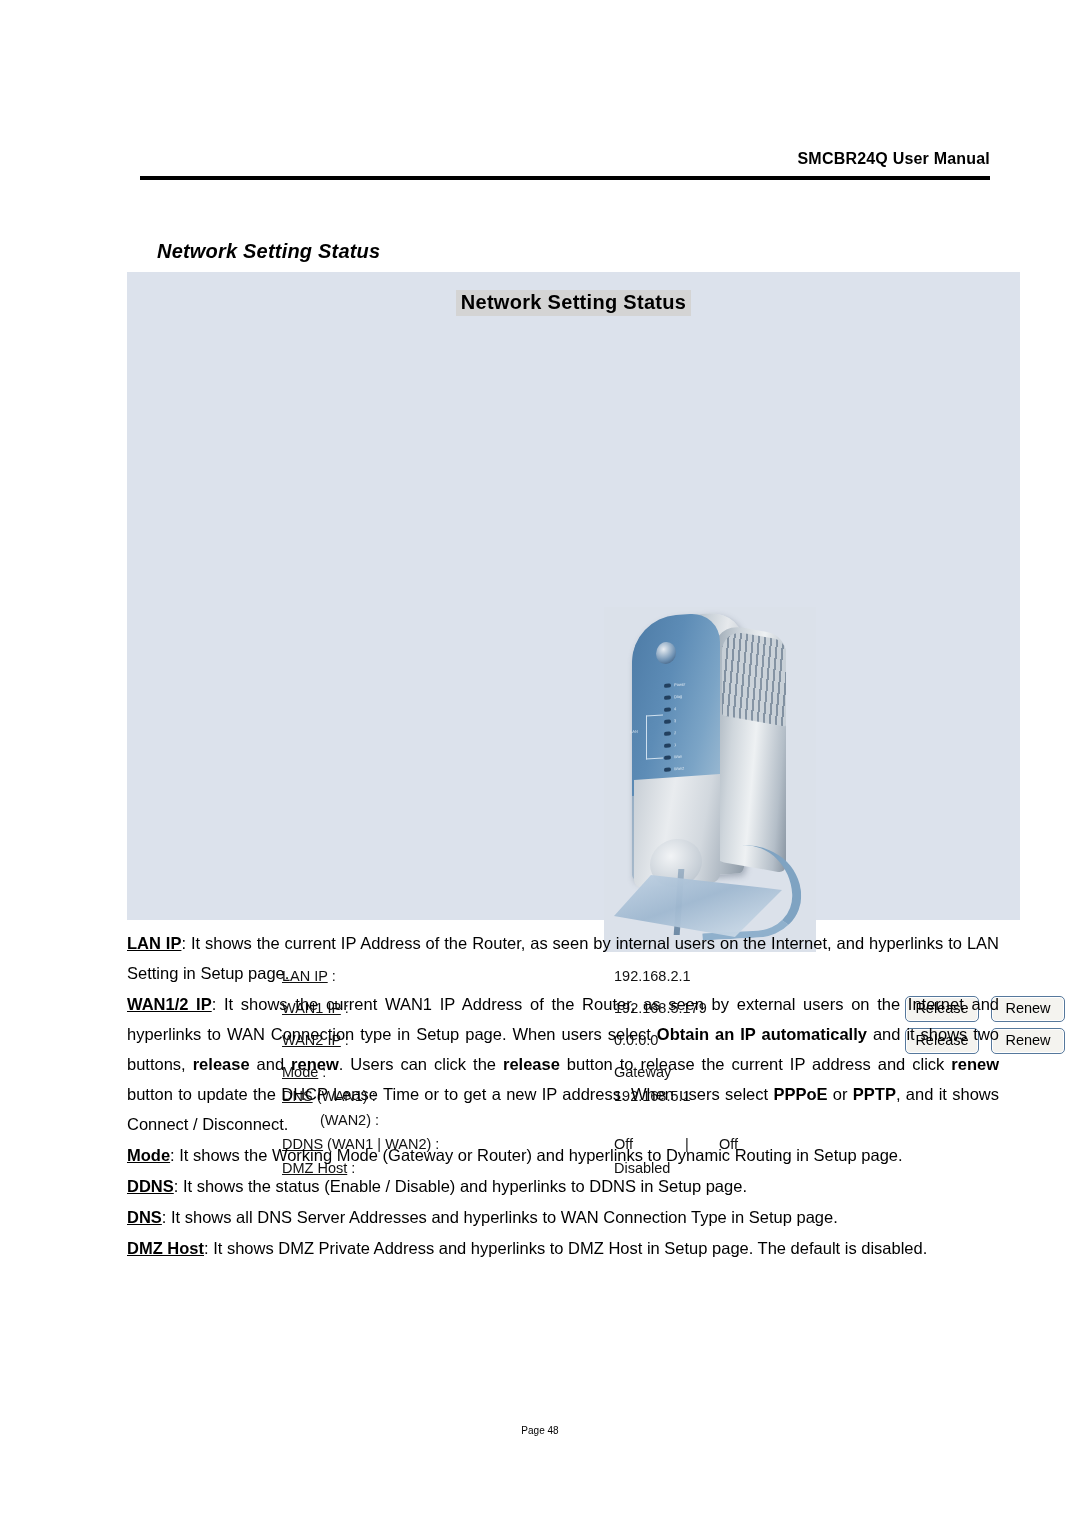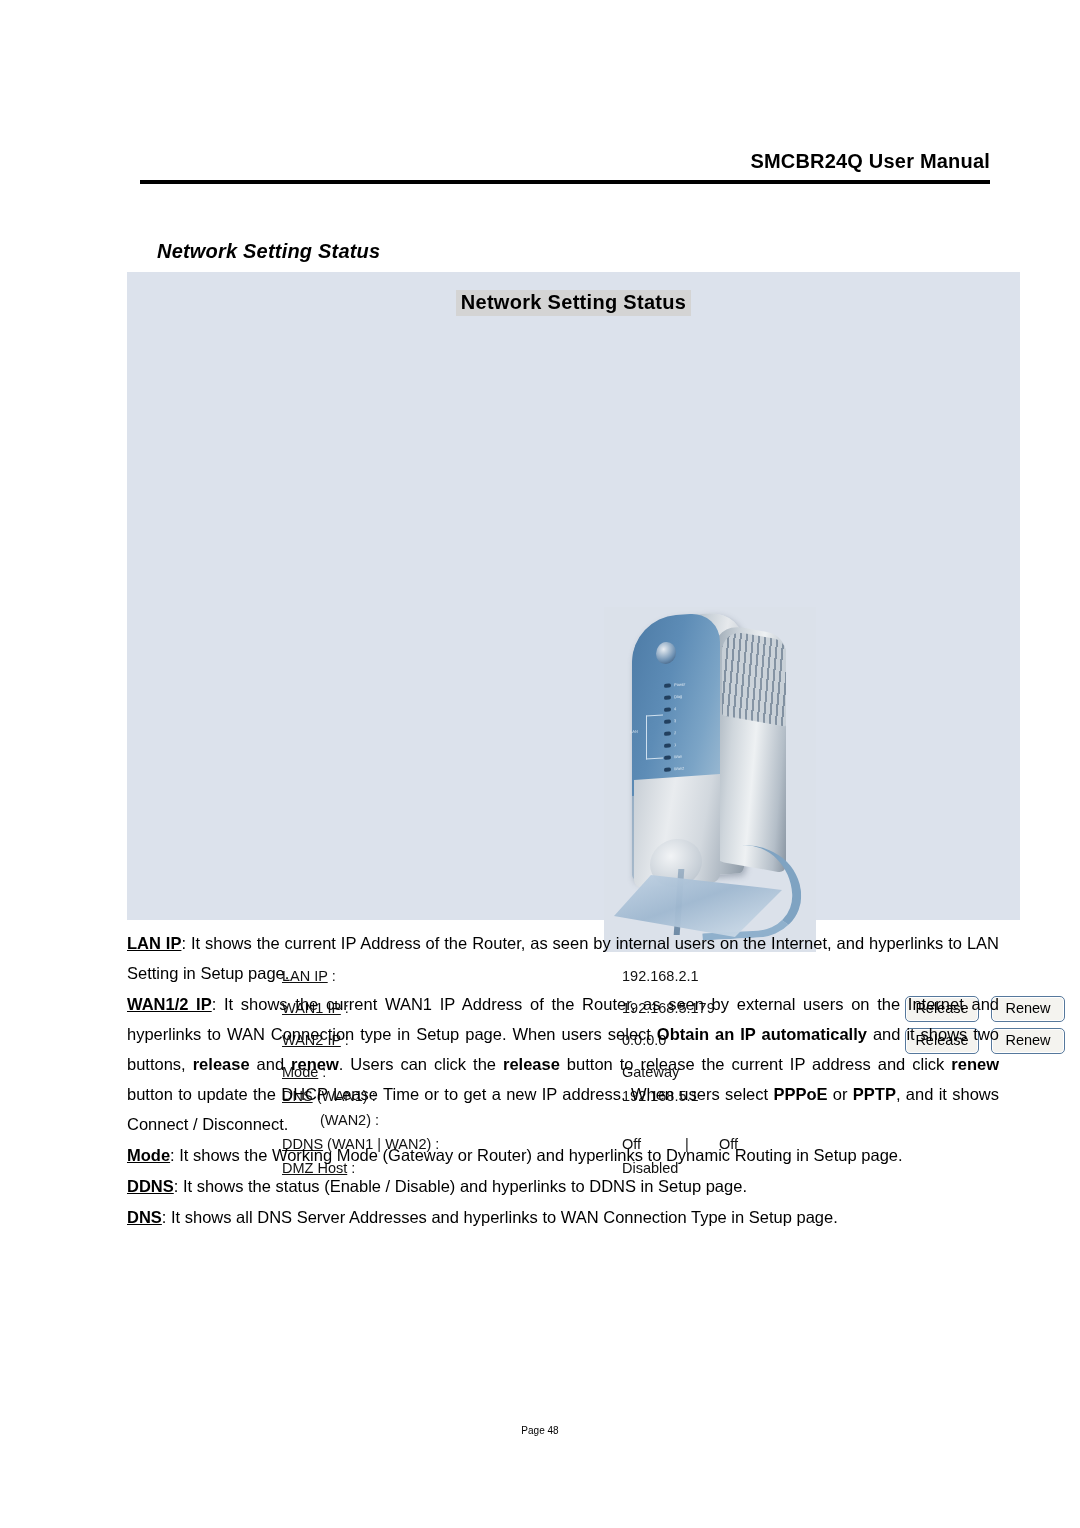--- a/index.html
+++ b/index.html
@@ -18,21 +18,21 @@
 
   
   .page-header {
     position: absolute;
     left: 140px;
     top: 150px;
     width: 850px;
   }
   .header-title {
     text-align: right;
-    font-size: 20px;
+    font-size: 16px;
     font-weight: bold;
     letter-spacing: 0.2px;
     line-height: 1.1;
     color: #000;
   }
   .header-rule {
     margin-top: 8px;
     height: 4px;
     background: #000000;
     width: 100%;
@@ -259,21 +259,21 @@
     position: absolute;
     left: 0;
     top: 0;
     white-space: nowrap;
   }
   .status-label .lnk {
     text-decoration: underline;
   }
   .status-value {
     position: absolute;
-    left: 340px;
+    left: 332px;
     top: 0;
     white-space: pre;
   }
   .status-value2 {
     position: absolute;
     left: 437px;
     top: 0;
   }
   .status-sep {
     position: absolute;
@@ -461,16 +461,17 @@
   <p><span class="lead">LAN IP</span><span>: It shows the current IP Address of the Router, as seen by internal users on the Internet, and hyperlinks to LAN Setting in Setup page.</span></p>
 
   <p><span class="lead">WAN1/2 IP</span><span>: It shows the current WAN1 IP Address of the Router, as seen by external users on the Internet and hyperlinks to WAN Connection type in Setup page. When users select </span><span class="strong">Obtain an IP automatically</span><span> and it shows two buttons, </span><span class="strong">release</span><span> and </span><span class="strong">renew</span><span>. Users can click the </span><span class="strong">release</span><span> button to release the current IP address and click </span><span class="strong">renew</span><span> button to update the DHCP Lease Time or to get a new IP address. When users select </span><span class="strong">PPPoE</span><span> or </span><span class="strong">PPTP</span><span>, and it shows Connect / Disconnect.</span></p>
 
   <p><span class="lead">Mode</span><span>: It shows the Working Mode (Gateway or Router) and hyperlinks to Dynamic Routing in Setup page.</span></p>
 
   <p><span class="lead">DDNS</span><span>: It shows the status (Enable / Disable) and hyperlinks to DDNS in Setup page.</span></p>
 
   <p><span class="lead">DNS</span><span>: It shows all DNS Server Addresses and hyperlinks to WAN Connection Type in Setup page.</span></p>
 
+  <p><span class="lead">DMZ Host</span><span>: It shows DMZ Private Address and hyperlinks to DMZ Host in Setup page. The default is disabled.</span></p>
 
 </div>
 
 <div class="page-footer">Page 48</div>
 
 </body></html>

